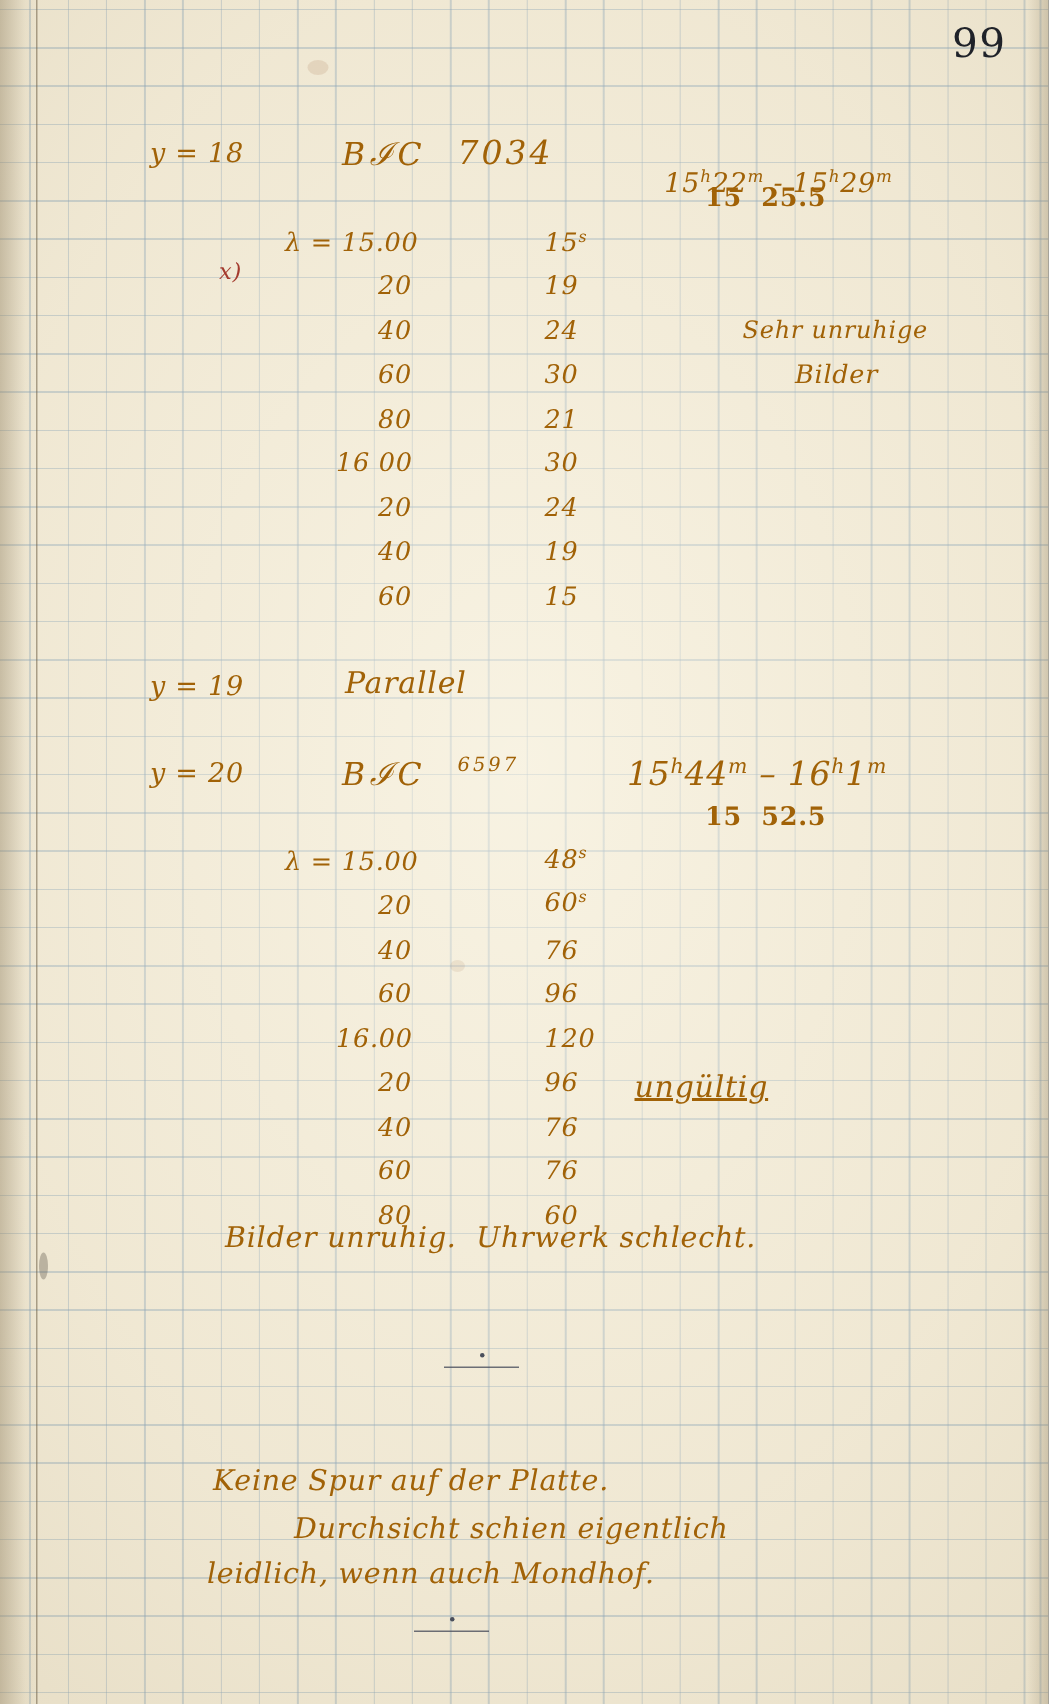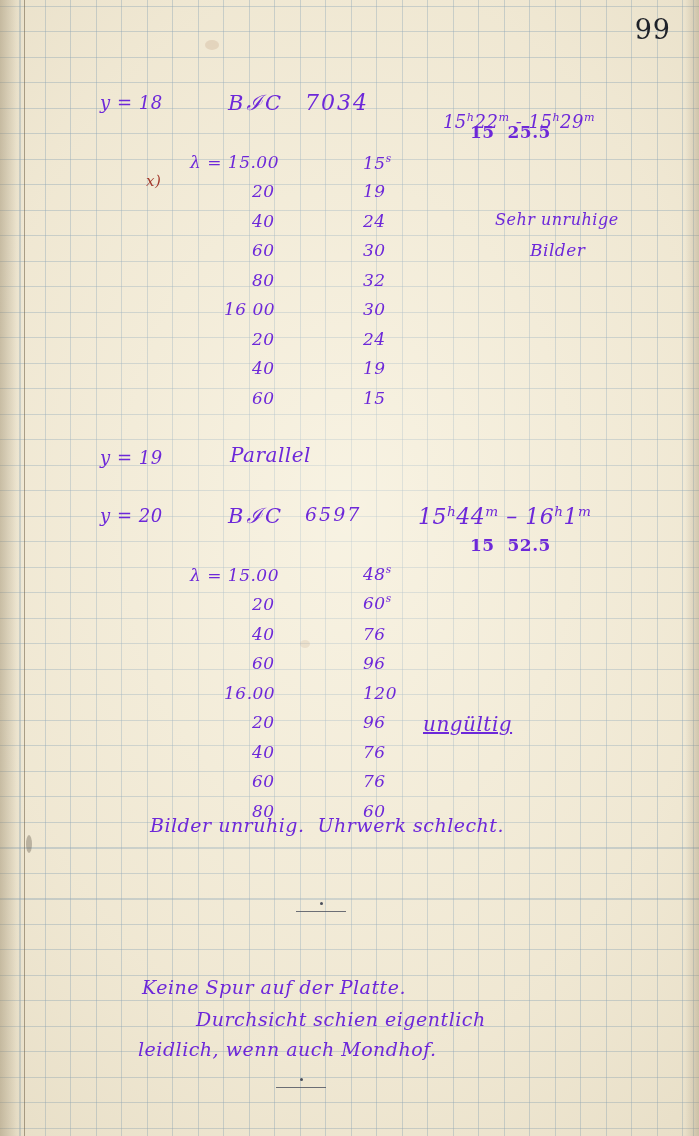--- a/index.html
+++ b/index.html
@@ -58,21 +58,21 @@
 
   
   .hw {
     position: absolute;
     font-family: "DejaVu Serif", serif;
     font-style: italic;
     color: #2f3340;
     white-space: pre;
     letter-spacing: 0.5px;
   }
-  .ink-dark { color: #6d28d9; }
+  .ink-dark { color: #a16207; }
   .ink-red  { color: #a43b2e; }
 
   .pgnum {
     position: absolute;
     right: 28px;
     top: 14px;
     font-family: "DejaVu Serif", serif;
     font-size: 27px;
     color: #1f2229;
     letter-spacing: 1px;
@@ -134,21 +134,21 @@
   <div class="hw ink-dark num" style="left:252px; top:181px; font-size:17px;">20</div>
   <div class="hw ink-dark num" style="left:363px; top:181px; font-size:17px;">19</div>
 
   <div class="hw ink-dark num" style="left:252px; top:211px; font-size:17px;">40</div>
   <div class="hw ink-dark num" style="left:363px; top:211px; font-size:17px;">24</div>
 
   <div class="hw ink-dark num" style="left:252px; top:240px; font-size:17px;">60</div>
   <div class="hw ink-dark num" style="left:363px; top:240px; font-size:17px;">30</div>
 
   <div class="hw ink-dark num" style="left:252px; top:270px; font-size:17px;">80</div>
-  <div class="hw ink-dark num" style="left:363px; top:270px; font-size:17px;">32</div>
+  <div class="hw ink-dark num" style="left:363px; top:270px; font-size:17px;">21</div>
 
   <div class="hw ink-dark num" style="left:224px; top:299px; font-size:17px;">16 00</div>
   <div class="hw ink-dark num" style="left:363px; top:299px; font-size:17px;">30</div>
 
   <div class="hw ink-dark num" style="left:252px; top:329px; font-size:17px;">20</div>
   <div class="hw ink-dark num" style="left:363px; top:329px; font-size:17px;">24</div>
 
   <div class="hw ink-dark num" style="left:252px; top:358px; font-size:17px;">40</div>
   <div class="hw ink-dark num" style="left:363px; top:358px; font-size:17px;">19</div>
 
@@ -156,21 +156,21 @@
   <div class="hw ink-dark num" style="left:363px; top:388px; font-size:17px;">15</div>
 
   <div class="hw ink-dark" style="left:495px; top:210px; font-size:16px;">Sehr unruhige</div>
   <div class="hw ink-dark" style="left:530px; top:240px; font-size:17px;">Bilder</div>
 
   <div class="hw ink-dark" style="left:100px; top:447px; font-size:18px;">y = 19</div>
   <div class="hw ink-dark" style="left:230px; top:443px; font-size:20px;">Parallel</div>
 
   <div class="hw ink-dark" style="left:100px; top:505px; font-size:18px;">y = 20</div>
   <div class="hw ink-dark" style="left:228px; top:501px; font-size:21px; letter-spacing:3px;">BℐC</div>
-  <div class="hw ink-dark num" style="left:305px; top:503px; font-size:19px; letter-spacing:2px;">6597</div>
+  <div class="hw ink-dark num" style="left:305px; top:503px; font-size:13px; letter-spacing:2px;">6597</div>
   <div class="hw ink-dark num" style="left:418px; top:503px; font-size:22px;text-align:center;">15<span class="sup">h</span>44<span class="sup">m</span> – 16<span class="sup">h</span>1<span class="sup">m</span></div>
   <div class="hw ink-dark num" style="left:470px; top:535px; font-size:17px; font-weight:bold; font-style:normal;">15  52.5</div>
 
   <div class="hw ink-dark num" style="left:190px; top:565px; font-size:17px;">λ = 15.00</div>
   <div class="hw ink-dark num" style="left:363px; top:563px; font-size:17px;"><span>48</span><span class="sup">s</span></div>
 
   <div class="hw ink-dark num" style="left:252px; top:594px; font-size:17px;">20</div>
   <div class="hw ink-dark num" style="left:363px; top:592px; font-size:17px;"><span>60</span><span class="sup">s</span></div>
 
   <div class="hw ink-dark num" style="left:252px; top:624px; font-size:17px;">40</div>

